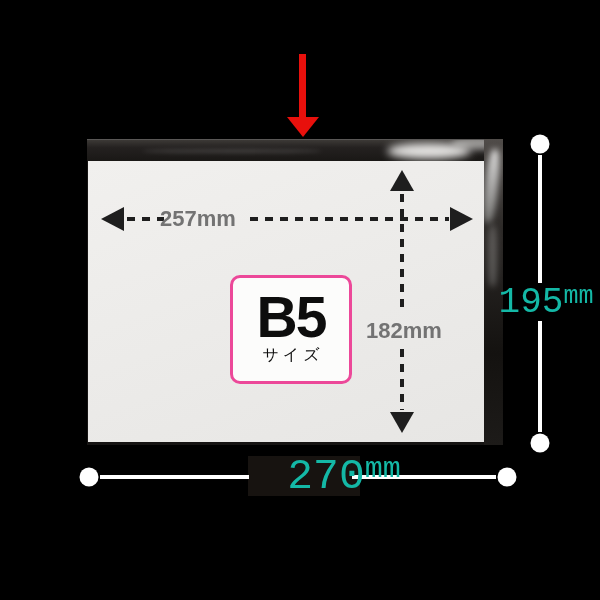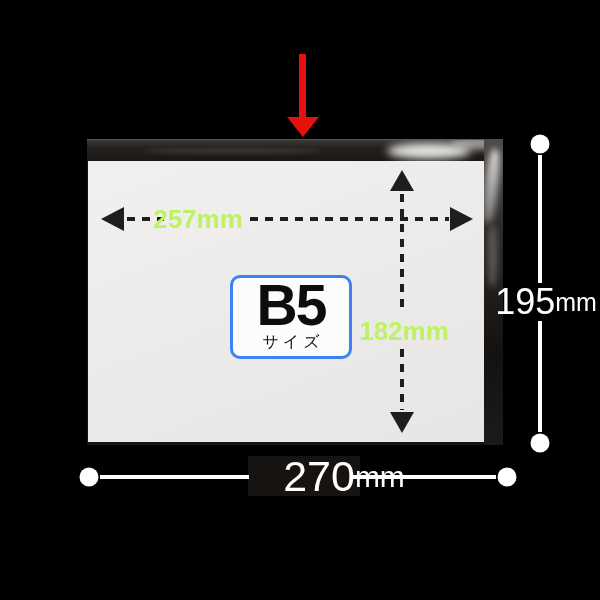--- a/index.html
+++ b/index.html
@@ -23,36 +23,36 @@
          background:linear-gradient(180deg,#504c49 0%,#2c2927 30%,#141210 70%,#1d1b19 100%);
          overflow:hidden; }
   .streak-a { position:absolute; left:1px; top:10px; width:13px; height:74px;
          background:linear-gradient(180deg,#ffffff,#8a8a88); filter:blur(3px);
          opacity:.8; transform:rotate(6deg); border-radius:40%; }
   .streak-b { position:absolute; left:4px; top:86px; width:9px; height:62px;
          background:#aaa9a7; filter:blur(3px); opacity:.4; border-radius:40%; }
   .paper { position:absolute; left:1px; top:22px; width:397px; height:281px;
          background:linear-gradient(160deg,#f1f0ee 0%,#ebeae8 60%,#e7e6e4 100%); }
   
-  .size-box { position:absolute; left:230px; top:275px; width:122px; height:84px;
-         box-sizing:border-box; background:#fcfcfb; border:3px solid #3b82f6;
+  .size-box { position:absolute; left:230px; top:275px; width:122px; height:109px;
+         box-sizing:border-box; background:#fcfcfb; border:3px solid #ec4899;
          border-radius:10px; display:flex; flex-direction:column;
          align-items:center; justify-content:center; }
   .size-title { font-size:57px; font-weight:bold; line-height:.85;
          letter-spacing:-2px; color:#0d0d0d; }
   .size-sub { font-size:16px; font-weight:normal; letter-spacing:4px;
          padding-left:4px; color:#0d0d0d; margin-top:3px; }
   
   .overlay { position:absolute; left:0; top:0; }
   .dim-label-dark { position:absolute; transform:translate(-50%,-50%);
-         font-size:26px; font-weight:bold; color:#bef264; white-space:nowrap; }
+         font-size:22px; font-weight:bold; color:#737373; white-space:nowrap; }
   .paper-w { left:198px; top:219px; }
   .paper-h { left:404px; top:331px; }
   .dim-label-light { position:absolute; transform:translate(-50%,-50%);
-         display:flex; align-items:center; color:#ffffff; white-space:nowrap; }
+         display:flex; align-items:flex-start; color:#14b8a6; white-space:nowrap;font-family:Liberation Mono, monospace; }
   .bag-h { left:546px; top:302px; }
   .bag-w { left:300px; top:476px;margin-left:44px; }
   .bag-h .val { font-size:36px; }  .bag-h .unit { font-size:25px; }
   .bag-w .val { font-size:43px; }  .bag-w .unit { font-size:30px; }
 </style>
 </head>
 <body>
 
 <div class="stage">
 

